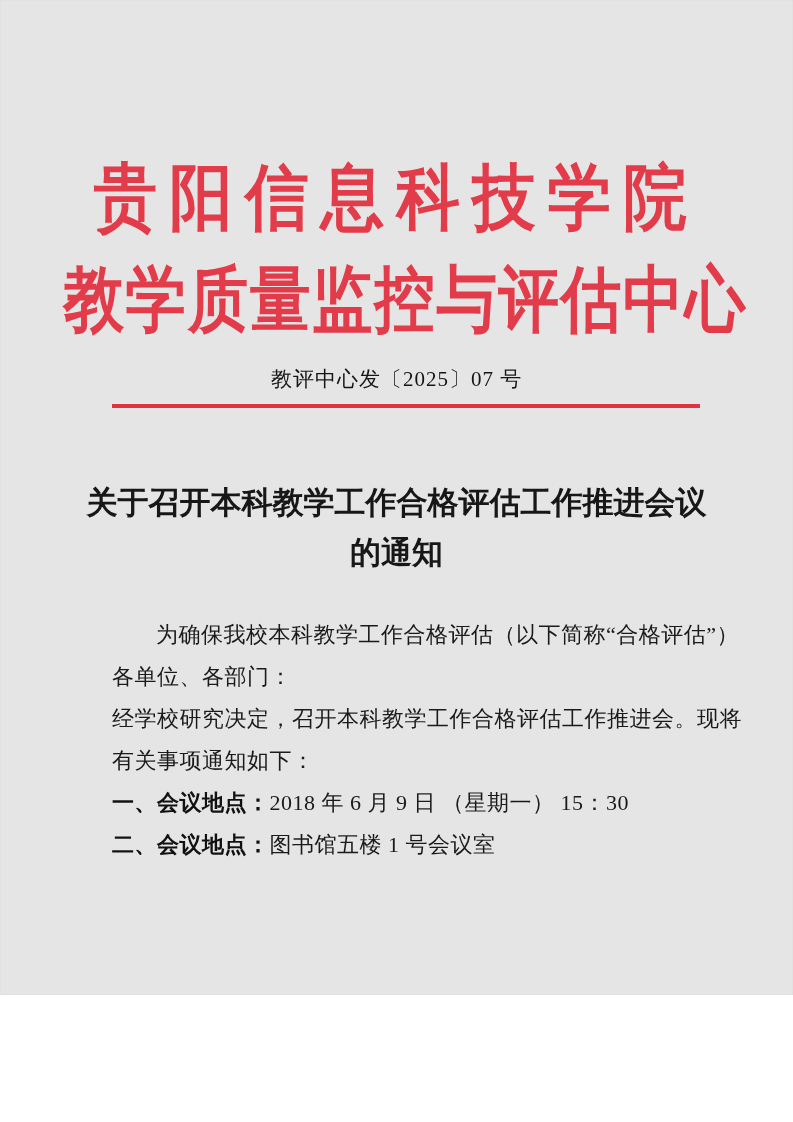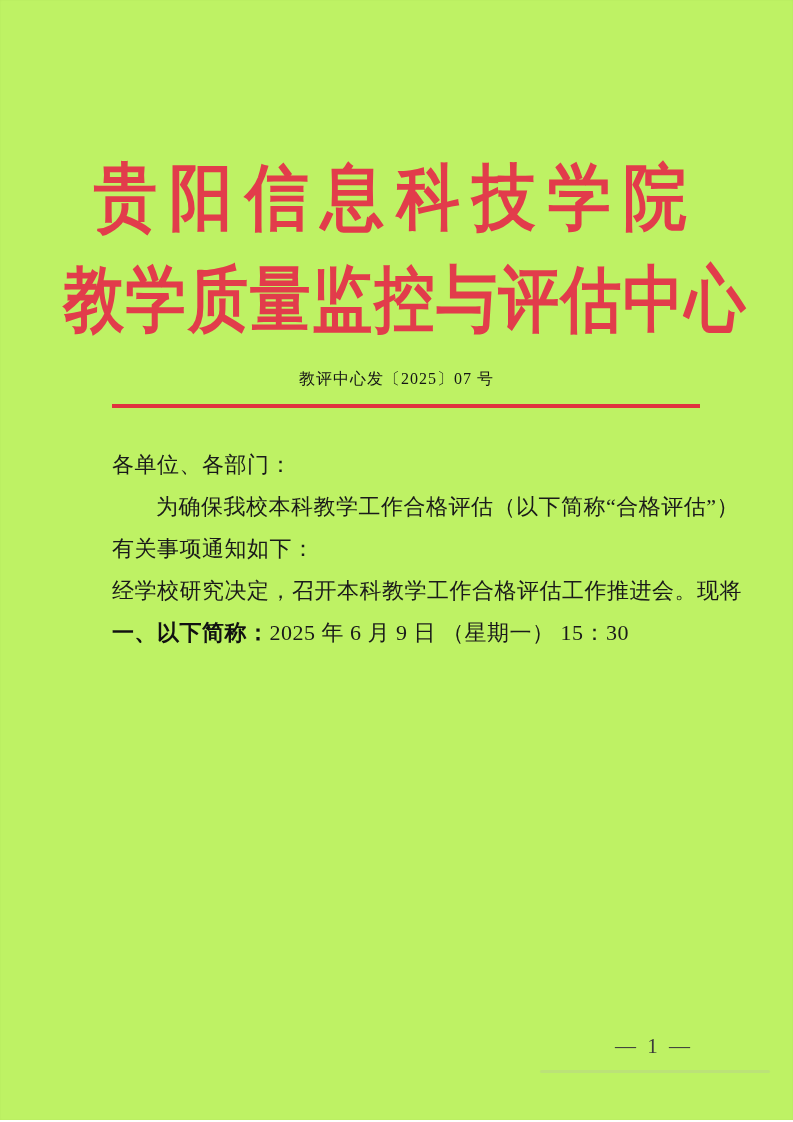--- a/index.html
+++ b/index.html
@@ -3,22 +3,22 @@
 <meta charset="utf-8">
 <style>
   html, body {
     margin: 0;
     padding: 0;
     background: #ffffff;
   }
   .page {
     position: relative;
     width: 793px;
-    height: 1120px;
-    background: #bef264;
+    height: 995px;
+    background: #e5e5e5;
     overflow: hidden;
     font-family: "Liberation Serif", "DejaVu Serif", serif;
     color: #1c1c1c;
     box-shadow: inset 0 0 2px rgba(0,0,0,0.06);
   }
 
   
   .letterhead {
     padding-top: 146px;
     text-align: center;
@@ -39,21 +39,21 @@
     letter-spacing: 2px;
     white-space: nowrap;
     transform: scaleX(0.84);
     transform-origin: 50% 50%;
   }
 
   
   .doc-number {
     margin-top: 16px;
     text-align: center;
-    font-size: 16px;
+    font-size: 21px;
     line-height: 26px;
     color: #151515;
     letter-spacing: 1px;
   }
   .red-divider {
     margin-top: 12px;
     margin-left: 112px;
     width: 588px;
     height: 4px;
     background: #e0333f;
@@ -119,30 +119,37 @@
 
   <div class="letterhead">
     <div class="letterhead-line1">贵阳信息科技学院</div>
     <div class="letterhead-line2">教学质量监控与评估中心</div>
   </div>
 
   <div class="doc-number">教评中心发〔2025〕07 号</div>
 
   <div class="red-divider"></div>
 
+  <div class="notice-title">
+    <div>关于召开本科教学工作合格评估工作推进会议</div>
+    <div>的通知</div>
+  </div>
 
   <div class="notice-body">
+    <div class="body-line indent">为确保我校本科教学工作合格评估（以下简称“合格评估”）</div>
+
     <div class="body-line">各单位、各部门：</div>
-
-    <div class="body-line indent">为确保我校本科教学工作合格评估（以下简称“合格评估”）</div>
+    <div class="body-line">经学校研究决定，召开本科教学工作合格评估工作推进会。现将</div>
     <div class="body-line">有关事项通知如下：</div>
-    <div class="body-line">经学校研究决定，召开本科教学工作合格评估工作推进会。现将</div>
 
     <div class="meeting-item">
-      <span class="item-label">一、以下简称：</span><span class="item-value">2025 年 6 月 9 日 （星期一） 15：30</span>
+      <span class="item-label">一、会议地点：</span><span class="item-value">2018 年 6 月 9 日 （星期一） 15：30</span>
+    </div>
+    <div class="meeting-item">
+      <span class="item-label">二、会议地点：</span><span class="item-value">图书馆五楼 1 号会议室</span>
     </div>
   </div>
 
   <div class="scan-streak"></div>
 
   <div class="page-number">— 1 —</div>
 
 </div>
 
 </body></html>

